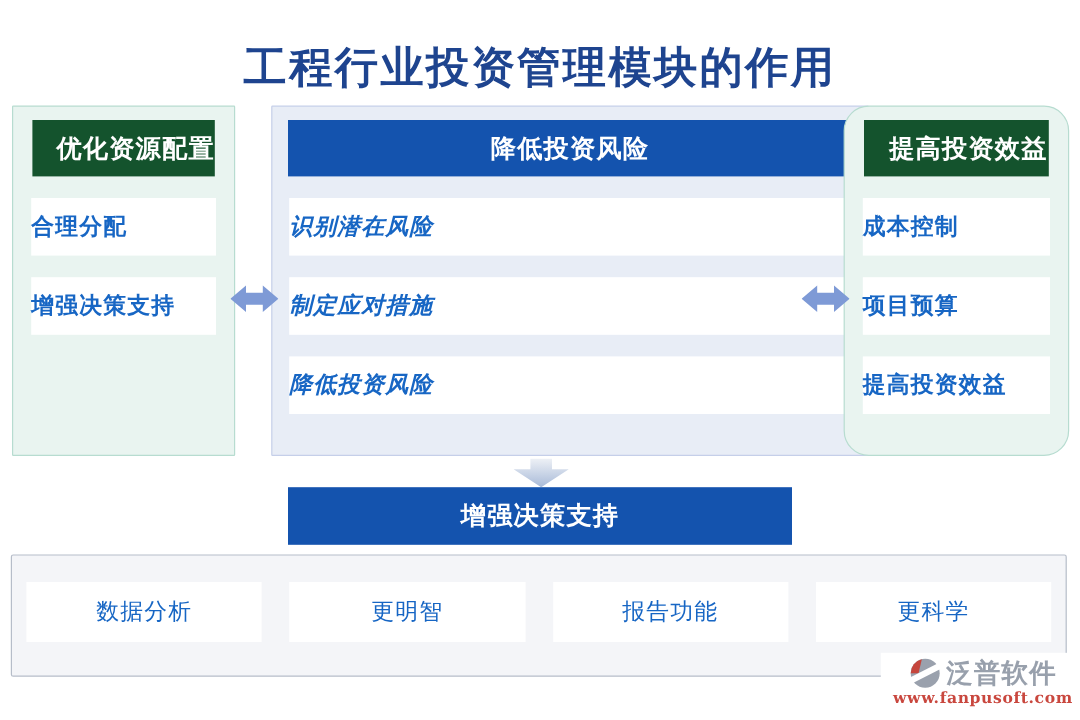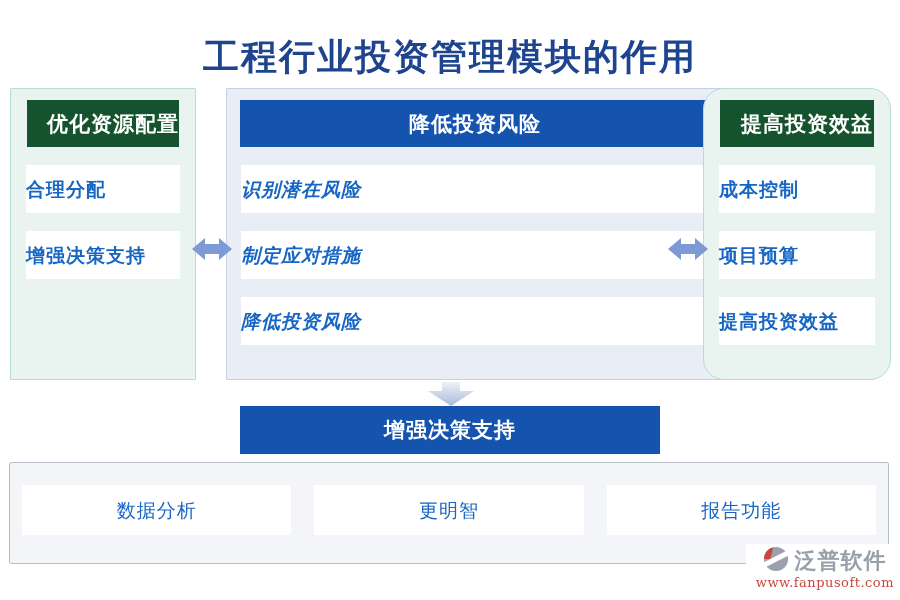--- a/index.html
+++ b/index.html
@@ -52,23 +52,23 @@
   .decision-card{
     flex:1;height:50px;line-height:50px;background:#ffffff;text-align:center;
     color:#1766c4;font-size:19px;font-weight:400;letter-spacing:1px;
   }
 
   
   #brand{
     position:absolute;right:2px;top:544px;z-index:10;background:#ffffff;
     padding:2px 4px 2px 10px;text-align:center;
   }
-  .brand-row{display:flex;gap:5px;justify-content:center;}
+  .brand-row{display:flex;align-items:center;gap:5px;justify-content:center;}
   .brand-name{color:#98a0ac;font-size:22px;font-weight:700;letter-spacing:1px;}
-  .brand-url{color:#c9473e;font-size:13px;font-weight:400;margin-top:-1px;letter-spacing:0.5px;}
+  .brand-url{color:#c9473e;font-size:13px;font-weight:700;margin-top:-1px;letter-spacing:0.5px;}
 </style>
 </head>
 <body>
 
 <div id="stage">
 
   <div class="title">工程行业投资管理模块的作用</div>
 
   <div class="panel green" id="panel-left">
     <div class="panel-header">优化资源配置</div>
@@ -112,20 +112,21 @@
     </svg>
   </div>
 
   <div id="decision-bar">增强决策支持</div>
 
   <div id="decision-panel">
     <div class="decision-cards">
       <div class="decision-card">数据分析</div>
       <div class="decision-card">更明智</div>
       <div class="decision-card">报告功能</div>
+      <div class="decision-card">更科学</div>
     </div>
   </div>
 
   <div id="brand">
     <div class="brand-row">
       <span style="display:inline-flex;">
         <svg width="26" height="26" viewBox="0 0 28 28">
           <circle cx="14" cy="14" r="13" fill="#9aa1ad"></circle>
           <path d="M1 14 A13 13 0 0 1 11 1.4 L8 14 Z" fill="#c6463d"></path>
           <rect x="-6" y="11.2" width="40" height="5.6" fill="#ffffff" transform="rotate(-27 14 14)"></rect>

